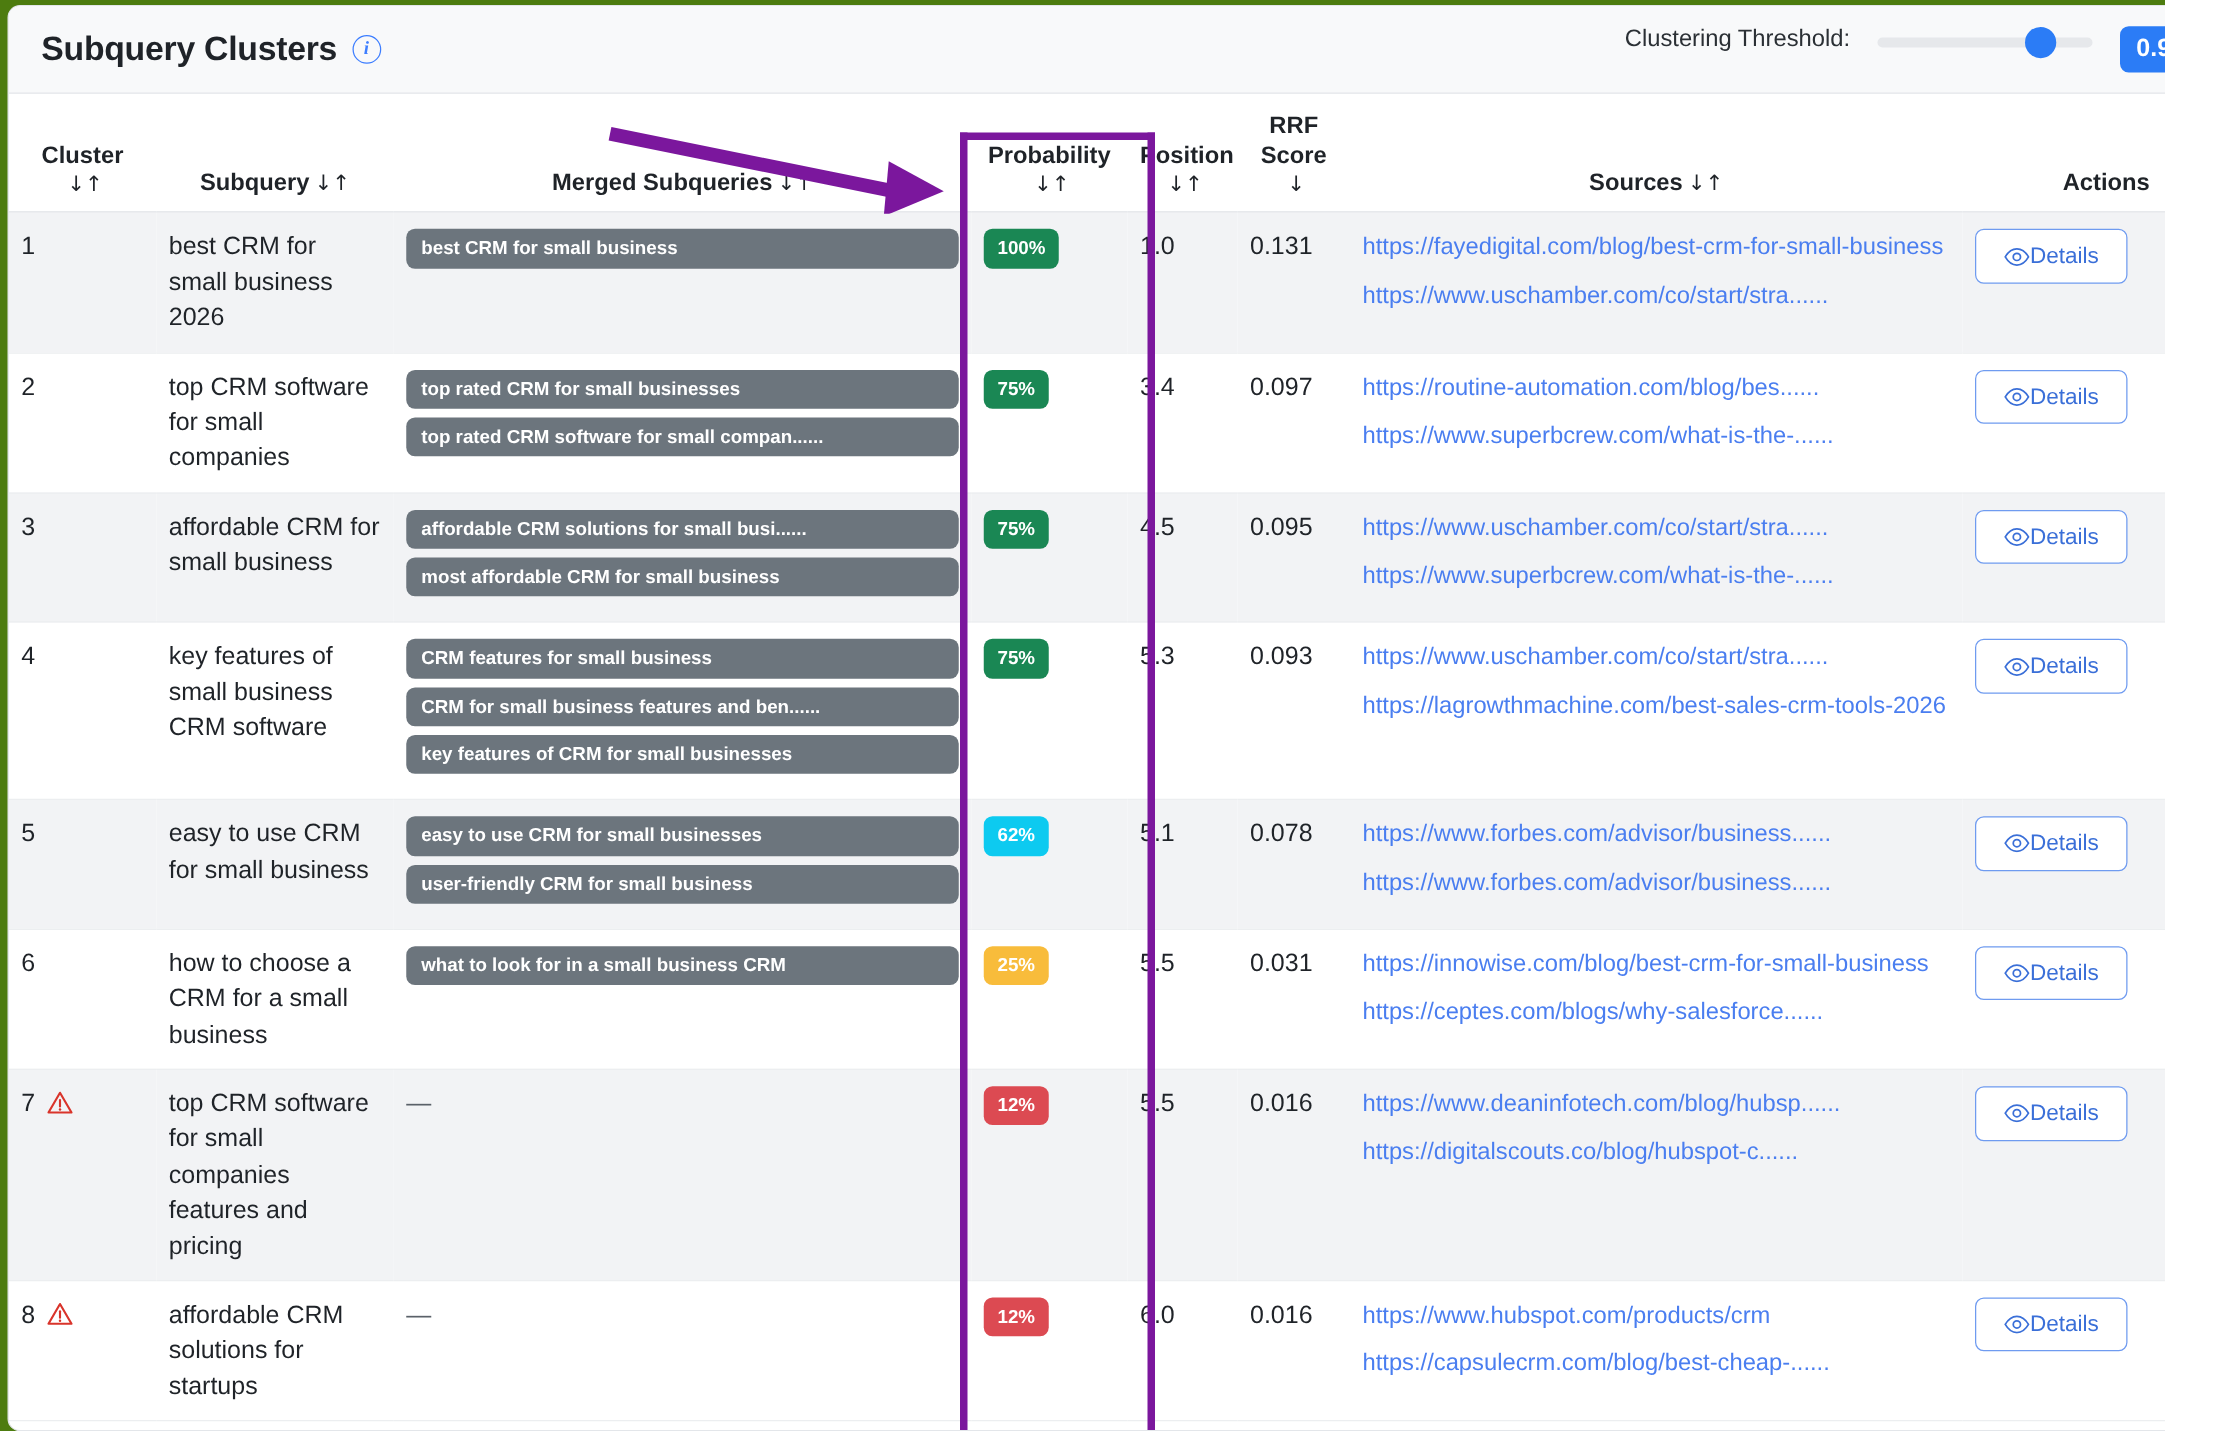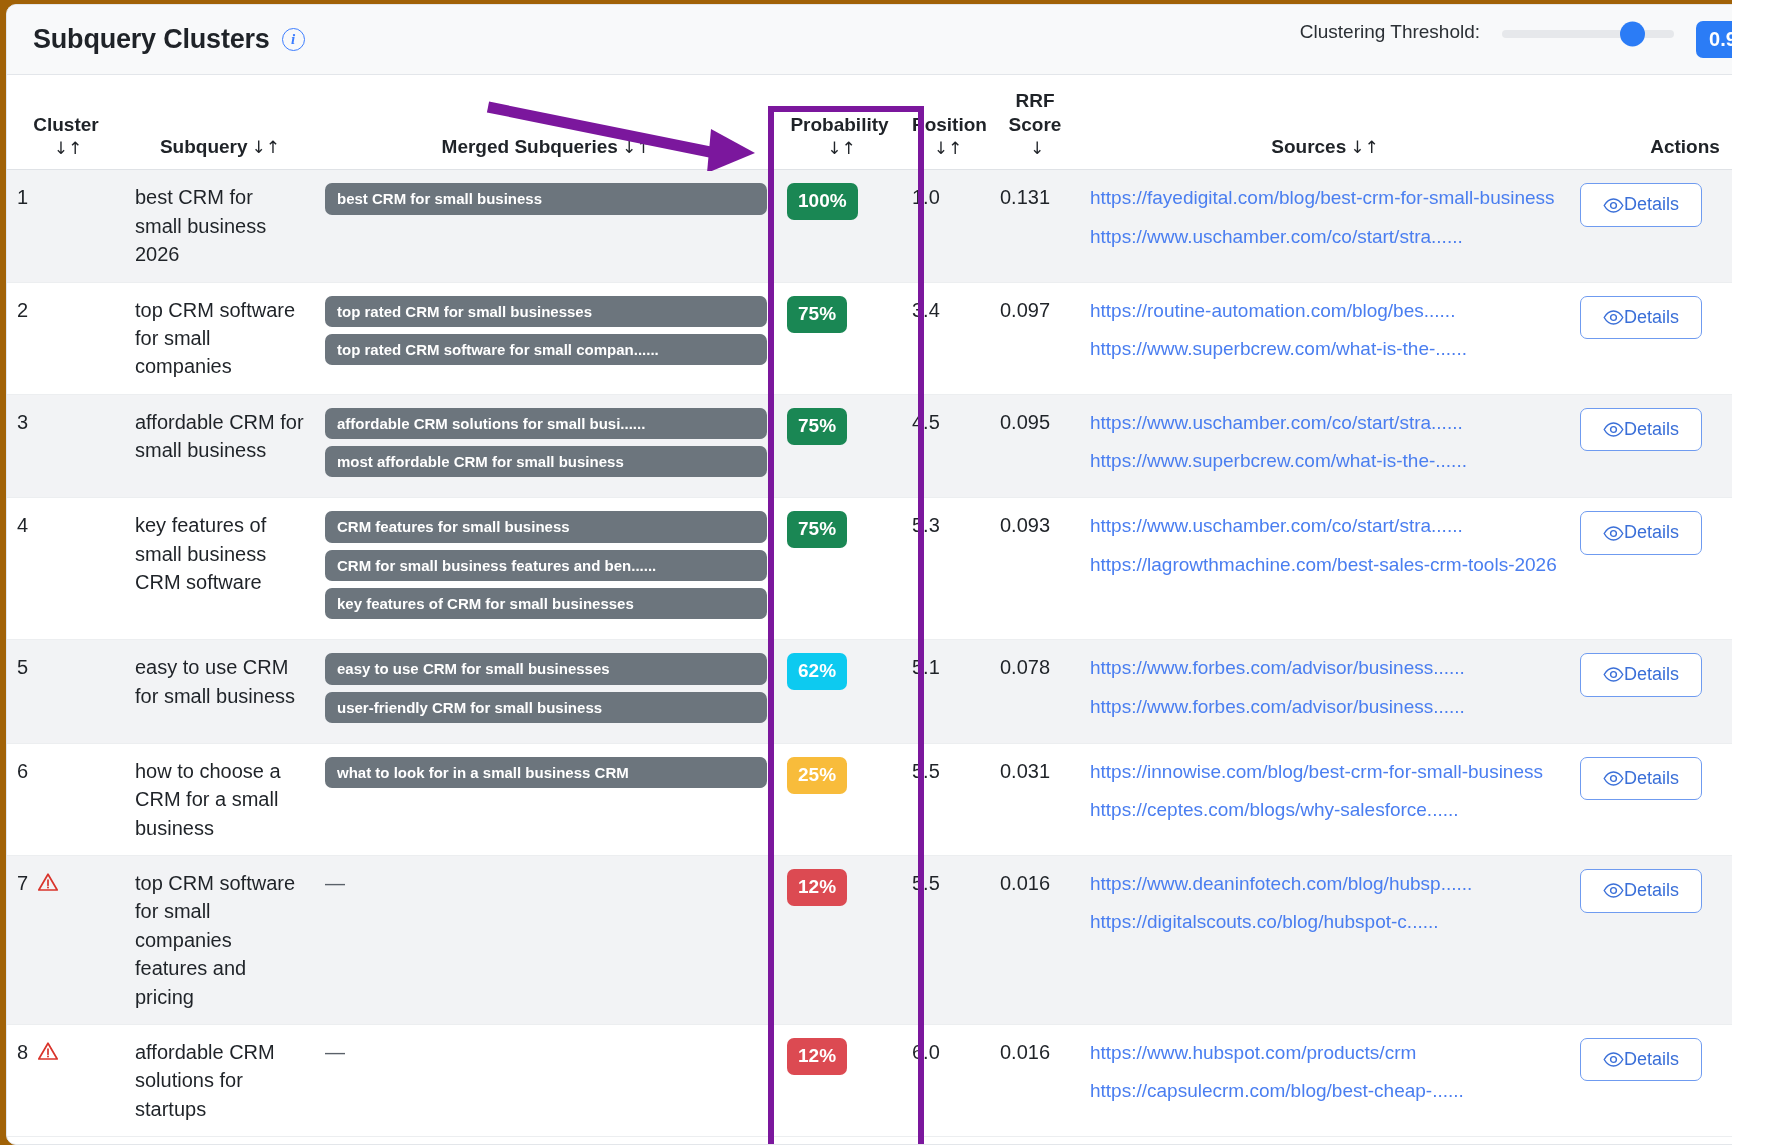--- a/index.html
+++ b/index.html
@@ -4,21 +4,21 @@
 <style>
   * { box-sizing: border-box; }
   html, body {
     margin: 0; padding: 0;
     background: #ffffff;
     font-family: "Liberation Sans", sans-serif;
   }
   .page {
     width: 1732px; height: 1145px;
     position: relative;
-    background: #a16207;
+    background: #4d7c0f;
     overflow: hidden;
   }
 
   
   .card {
     position: absolute;
     left: 6px; top: 4px;
     width: 1782px; height: 1141px;
     background: #ffffff;
     border: 1px solid #e3e6ea;
@@ -152,21 +152,21 @@
     text-overflow: ellipsis;
     vertical-align: top;
   }
   .pill-list { display: block; }
   .em-dash { color: #5a6169; font-size: 20px; }
 
   
   .prob-badge {
     display: inline-block;
     color: #ffffff;
-    font-size: 19px;
+    font-size: 15px;
     font-weight: 700;
     padding: 5px 11px;
     border-radius: 7px;
     min-width: 52px;
     text-align: center;
   }
 
   
   .src-link {
     display: block;

